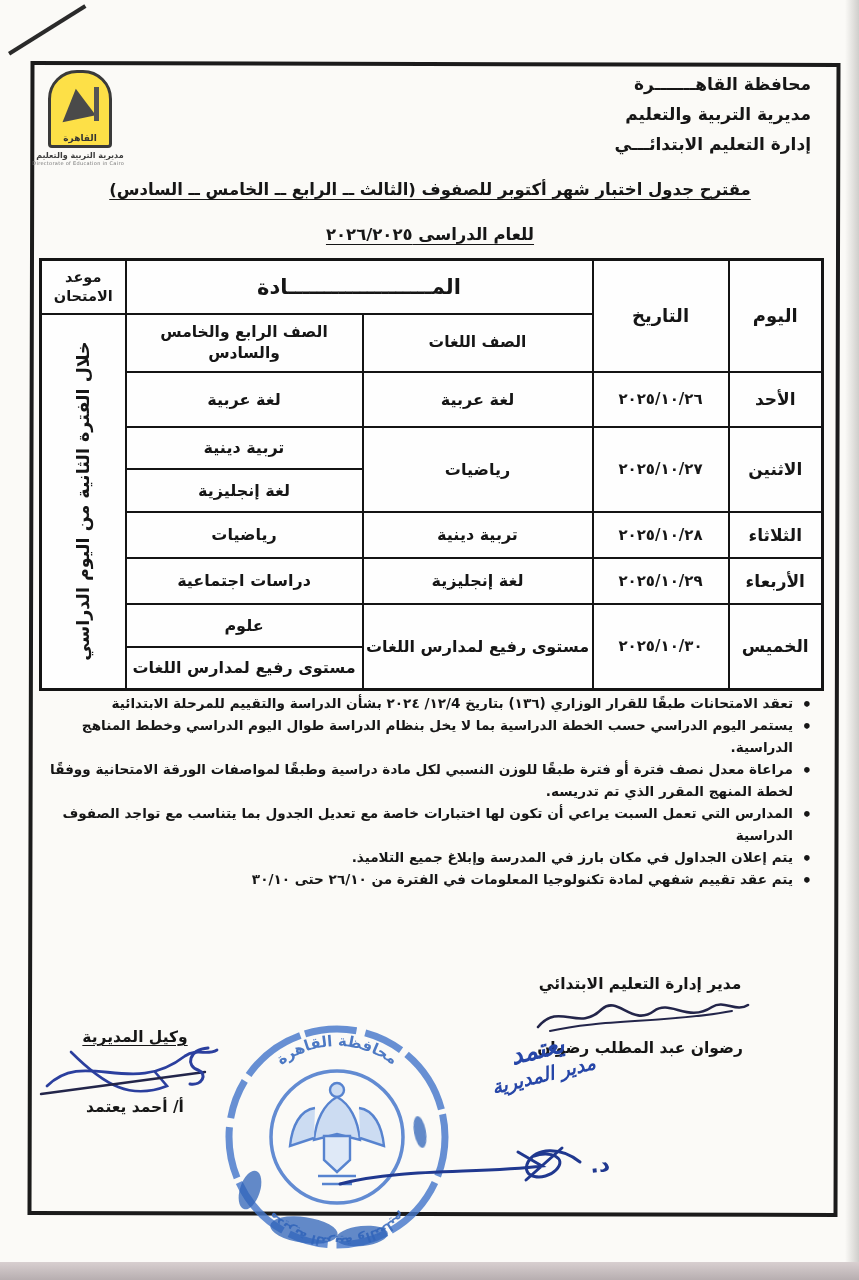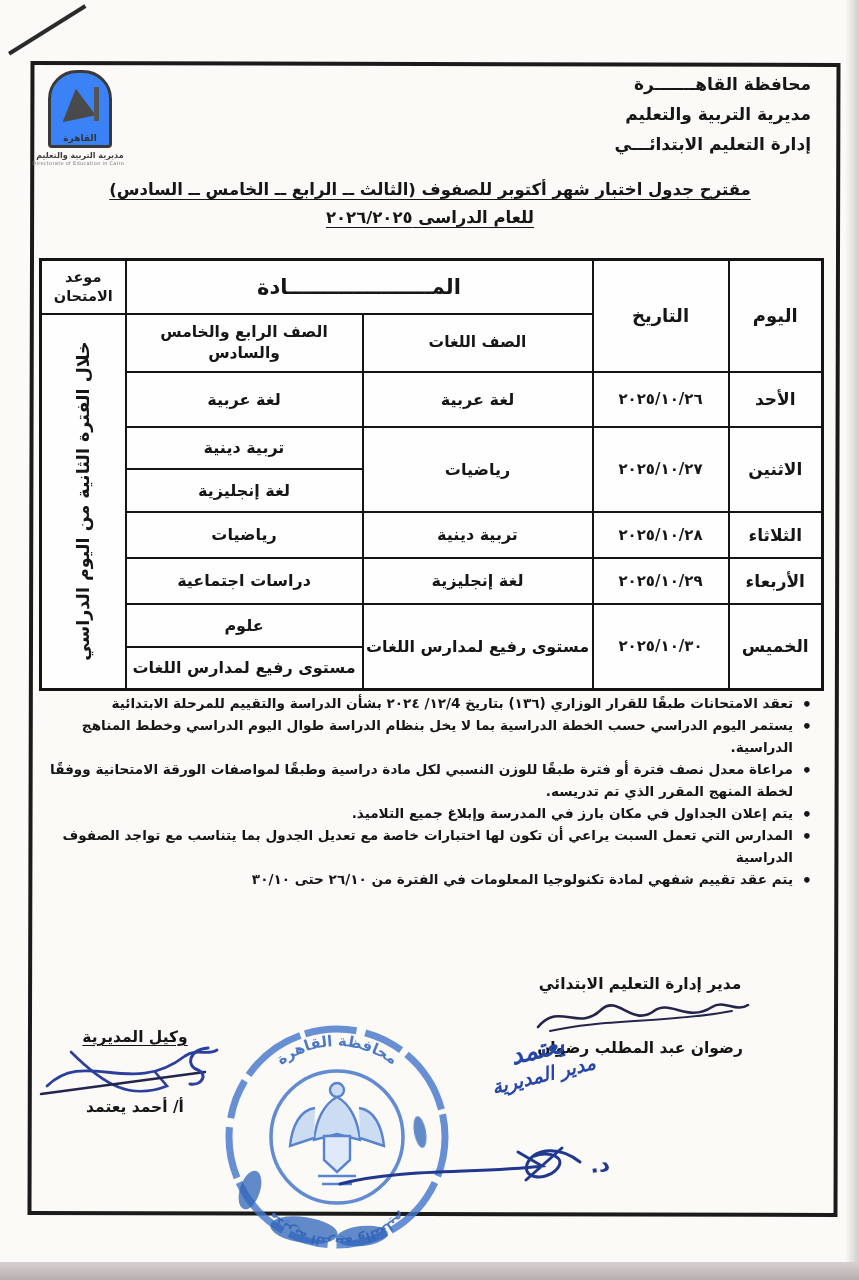--- a/index.html
+++ b/index.html
@@ -10,33 +10,33 @@
         background:linear-gradient(to left,#cfcecb,rgba(255,255,255,0));}
   .edge-bottom{position:absolute;left:0;top:1262px;width:859px;height:18px;
         background:linear-gradient(to bottom,#d8cfd0,#b7aeb0);}
   .corner-cut{position:absolute;left:8px;top:52px;width:90px;height:4px;background:#2a2a2a;
         transform:rotate(-32deg);transform-origin:left top;}
   .frame{position:absolute;left:29px;top:62px;width:802px;height:1146px;
         border:4px solid #1b1b1b;transform:rotate(0.15deg);}
   
   .logo{position:absolute;left:36px;top:70px;width:88px;text-align:center;}
   .logo .arch{width:58px;height:72px;margin:0 auto;border:3px solid #3a3a3a;
-        border-radius:29px 29px 4px 4px;position:relative;background:#3b82f6;overflow:hidden;}
+        border-radius:29px 29px 4px 4px;position:relative;background:#fde047;overflow:hidden;}
   .logo .pyr{position:absolute;left:8px;top:16px;width:0;height:0;
         border-left:20px solid transparent;border-right:14px solid transparent;
         border-bottom:30px solid #4a4a4a;transform:rotate(-12deg);}
   .logo .bar{position:absolute;right:10px;top:14px;width:5px;height:34px;background:#555;}
   .logo .city{position:absolute;left:0;bottom:2px;width:100%;font-size:9px;font-weight:bold;color:#333;}
   .logo .cap{font-size:8px;font-weight:bold;color:#3c3c3c;margin-top:3px;white-space:nowrap;}
   .logo .cap-en{font-size:5px;color:#777;letter-spacing:.3px;white-space:nowrap;}
   
   .org{position:absolute;right:48px;top:70px;text-align:right;font-weight:bold;font-size:17px;line-height:1.75;}
   .titles{position:absolute;left:30px;top:180px;width:800px;text-align:center;font-weight:bold;}
   .titles .t1{font-size:16.5px;text-decoration:underline;text-underline-offset:4px;}
-  .titles .t2{font-size:16.5px;margin-top:9px;text-decoration:underline;text-underline-offset:4px;}
+  .titles .t2{font-size:16.5px;margin-top:26px;text-decoration:underline;text-underline-offset:4px;}
   
   table.sched{position:absolute;left:39px;top:258px;border-collapse:collapse;table-layout:fixed;
         width:782px;background:#fefefe;}
   table.sched th,table.sched td{border:2.4px solid #141414;text-align:center;vertical-align:middle;
         font-weight:bold;padding:2px;}
   table.sched{border:3.5px solid #141414;}
   th.subject-span{font-size:21px;}
   th.h-day,th.h-date{font-size:18px;}
   th.h-exam{font-size:14.5px;line-height:1.3;}
   th.h-grade{font-size:15.5px;line-height:1.35;}
@@ -158,22 +158,22 @@
       <td class="subj">مستوى رفيع لمدارس اللغات</td>
     </tr>
   </tbody>
     </table>
 
   <div class="notes">
     <ul>
       <li>تعقد الامتحانات طبقًا للقرار الوزاري (١٣٦) بتاريخ ١٢/4/ ٢٠٢٤ بشأن الدراسة والتقييم للمرحلة الابتدائية</li>
       <li>يستمر اليوم الدراسي حسب الخطة الدراسية بما لا يخل بنظام الدراسة طوال اليوم الدراسي وخطط المناهج الدراسية.</li>
       <li>مراعاة معدل نصف فترة أو فترة طبقًا للوزن النسبي لكل مادة دراسية وطبقًا لمواصفات الورقة الامتحانية ووفقًا لخطة المنهج المقرر الذي تم تدريسه.</li>
+      <li>المدارس التي تعمل السبت يراعي أن تكون لها اختبارات خاصة مع تعديل الجدول بما يتناسب مع تواجد الصفوف الدراسية</li>
       <li>يتم إعلان الجداول في مكان بارز في المدرسة وإبلاغ جميع التلاميذ.</li>
-      <li>المدارس التي تعمل السبت يراعي أن تكون لها اختبارات خاصة مع تعديل الجدول بما يتناسب مع تواجد الصفوف الدراسية</li>
       <li>يتم عقد تقييم شفهي لمادة تكنولوجيا المعلومات في الفترة من ٢٦/١٠ حتى ٣٠/١٠</li>
     </ul>
   </div>
 
 
   <div class="sig-right">
     <div class="role">مدير إدارة التعليم الابتدائي</div>
     <svg width="240" height="48" viewBox="0 0 240 48">
       <path d="M18,34 C40,8 58,40 82,16 C98,2 112,34 134,18 C150,6 168,30 192,14 C204,6 216,20 228,12" fill="none" stroke="#23254a" stroke-width="2.6" stroke-linecap="round"></path>
       <path d="M30,38 C80,26 150,30 212,18" fill="none" stroke="#23254a" stroke-width="2" stroke-linecap="round"></path>

